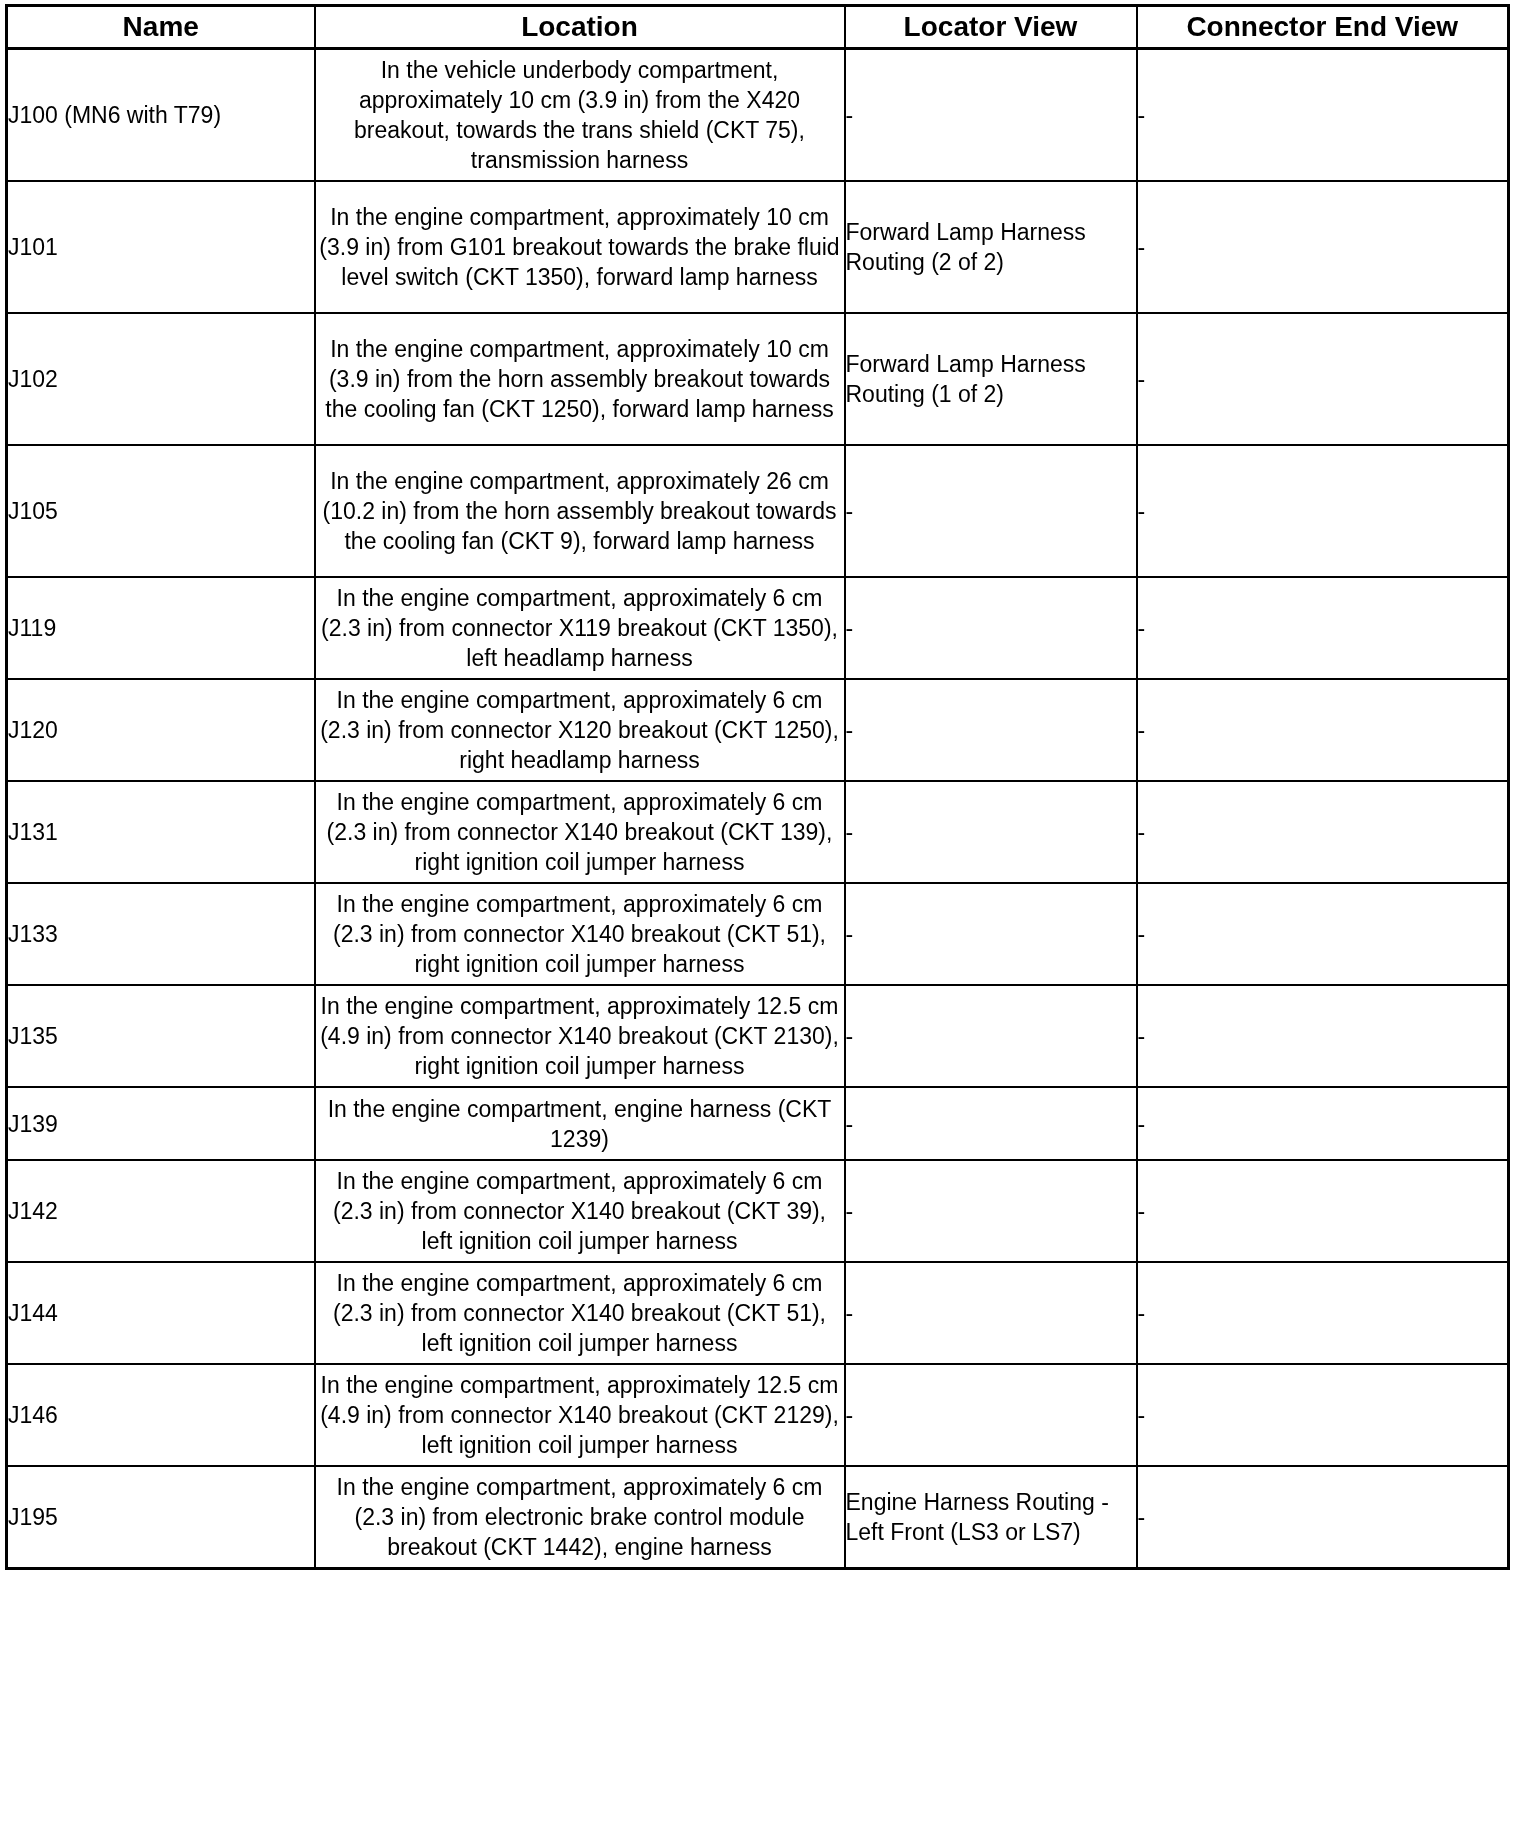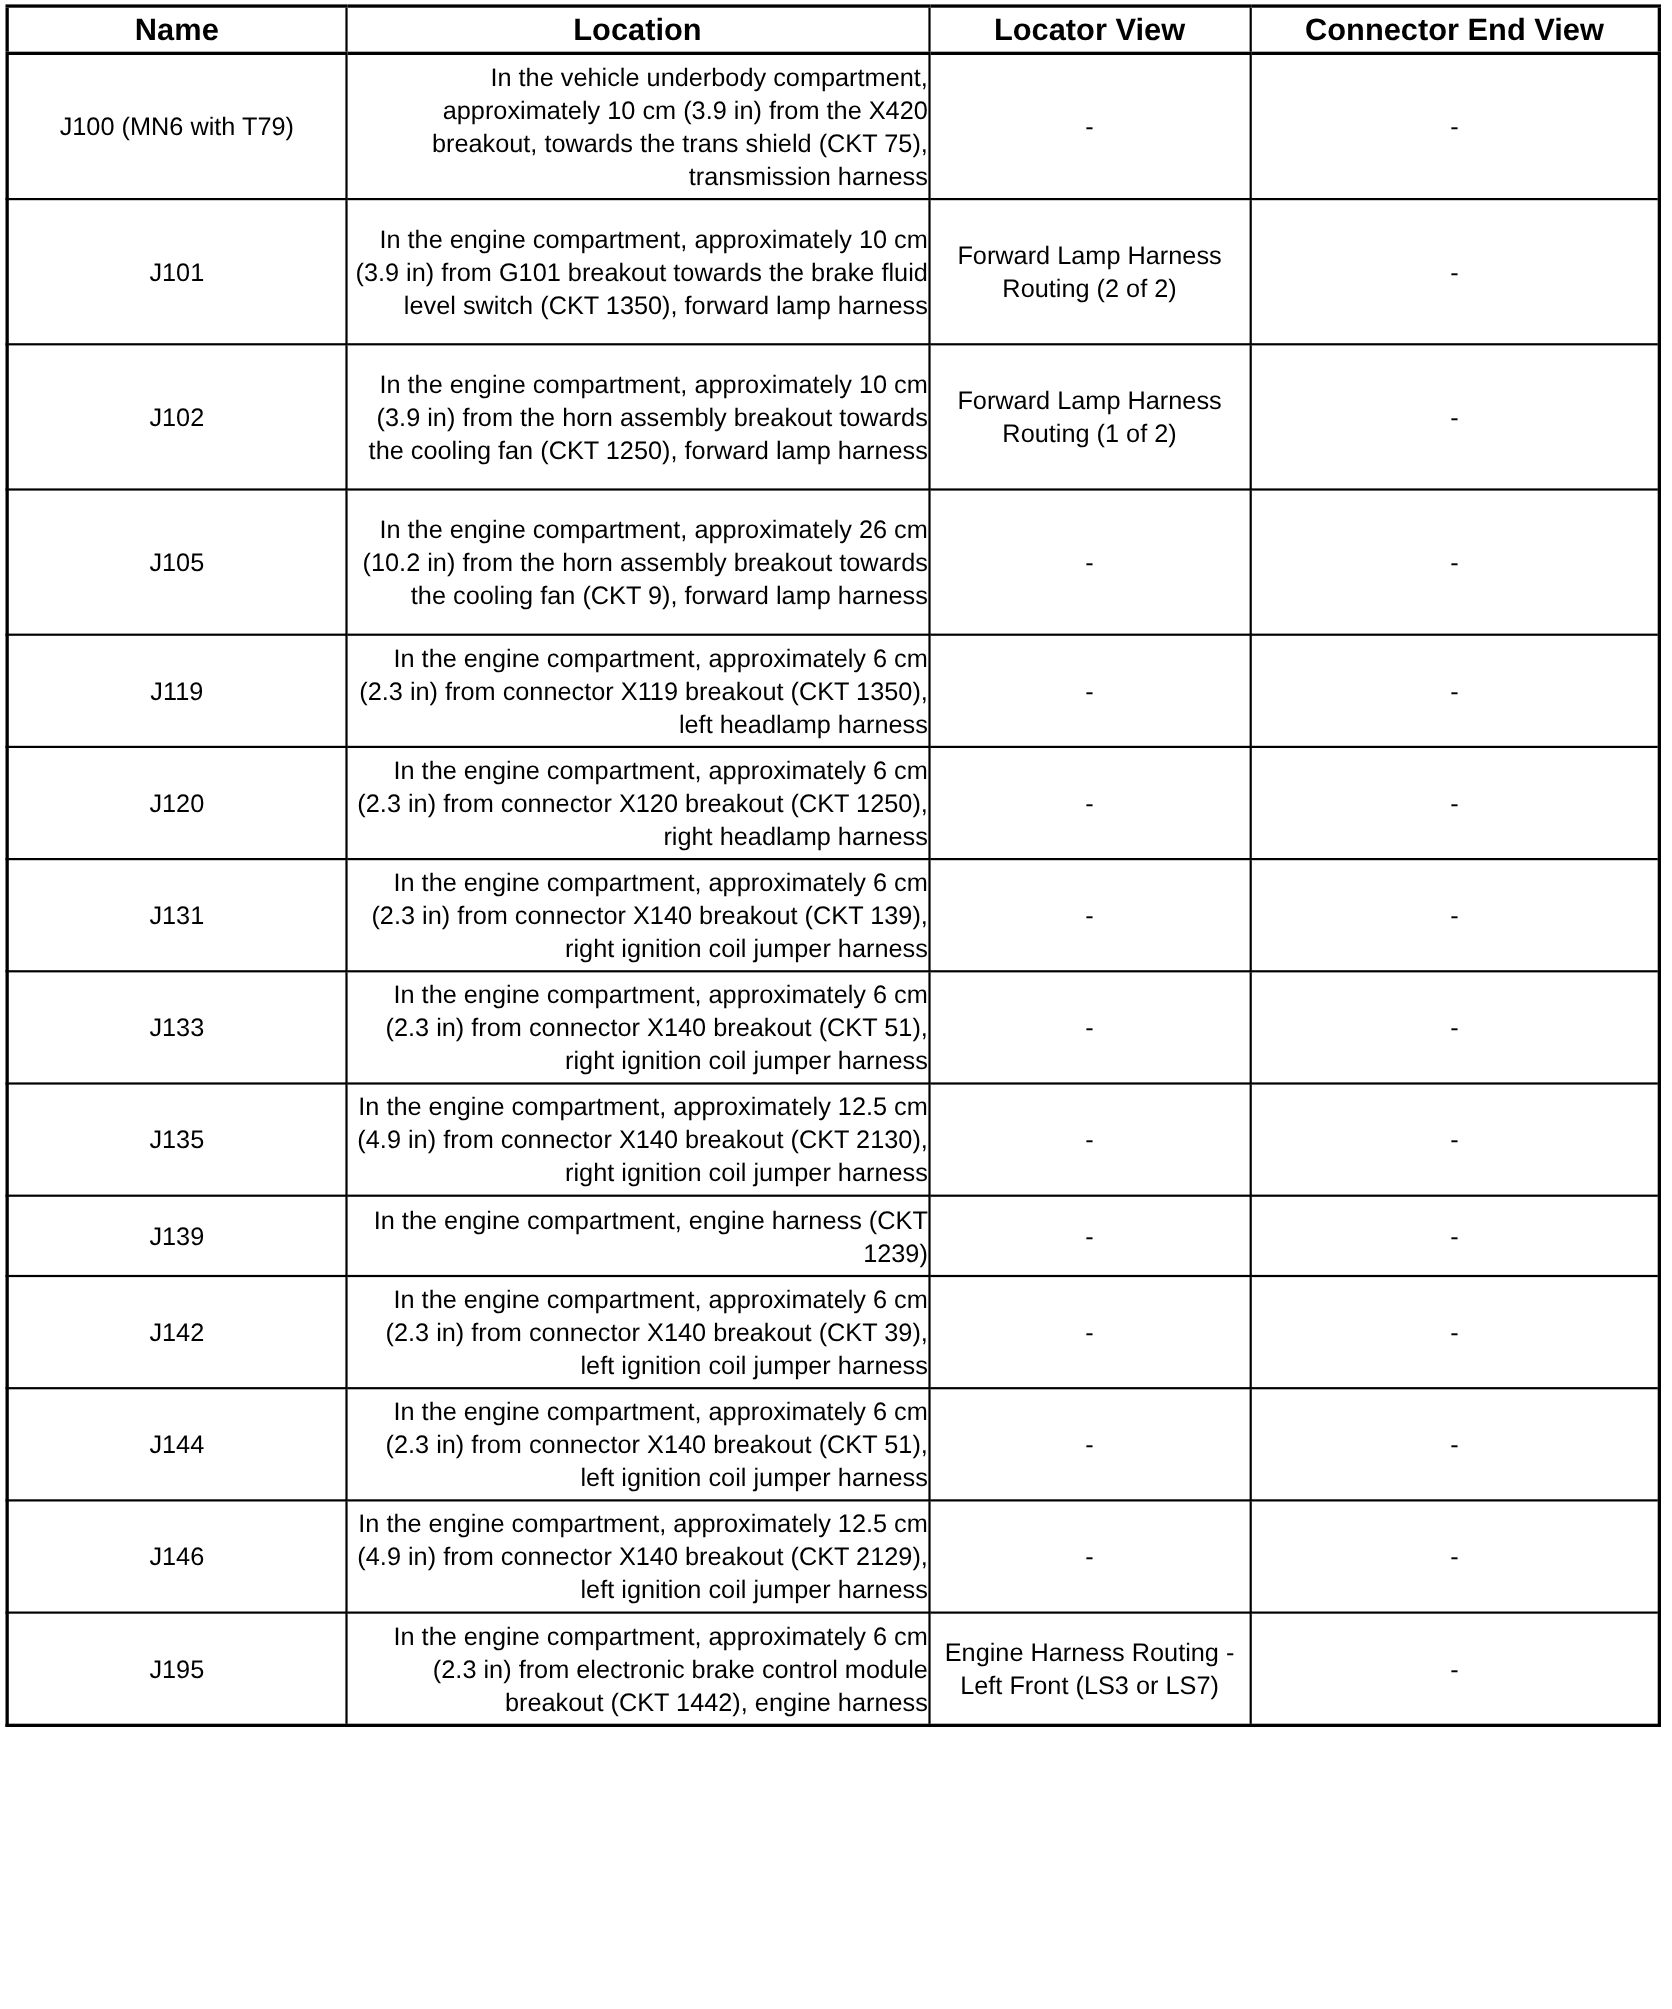--- a/index.html
+++ b/index.html
@@ -34,24 +34,23 @@
       font-size: 28px;
       text-align: center;
       border-bottom: 3px solid #000;
       border-top: 3px solid #000;
     }
     table.splice td {
       font-size: 23px;
       line-height: 30px;
     }
     td.c-name, td.c-loc-view, td.c-end-view {
-      text-align: center;
     }
     td.c-loc {
-      text-align: right;
+      text-align: center;
       padding-left: 5px;
       padding-right: 4px;
     }
     col.w-name { width: 308px; }
     col.w-loc { width: 530px; }
     col.w-locv { width: 292px; }
     col.w-end { width: 372px; }
     tr.h4 td { height: 130px; }
     tr.h3 td { height: 100px; }
     tr.h2 td { height: 71px; }

